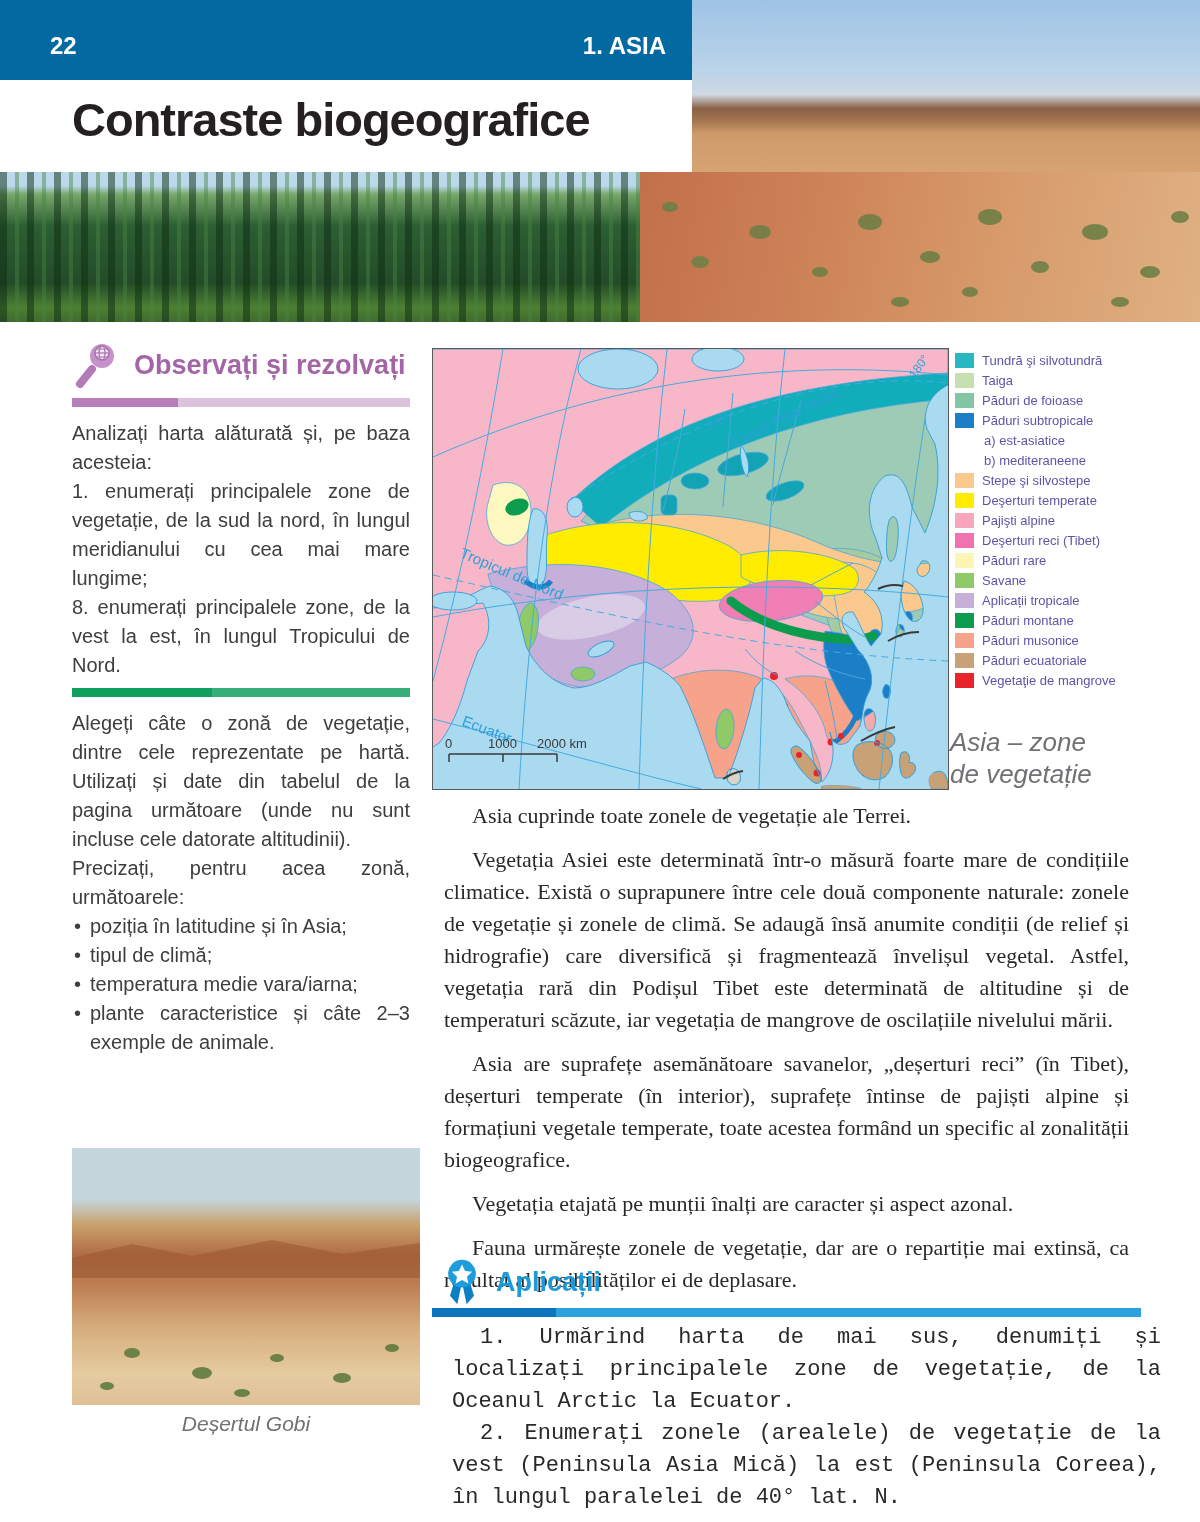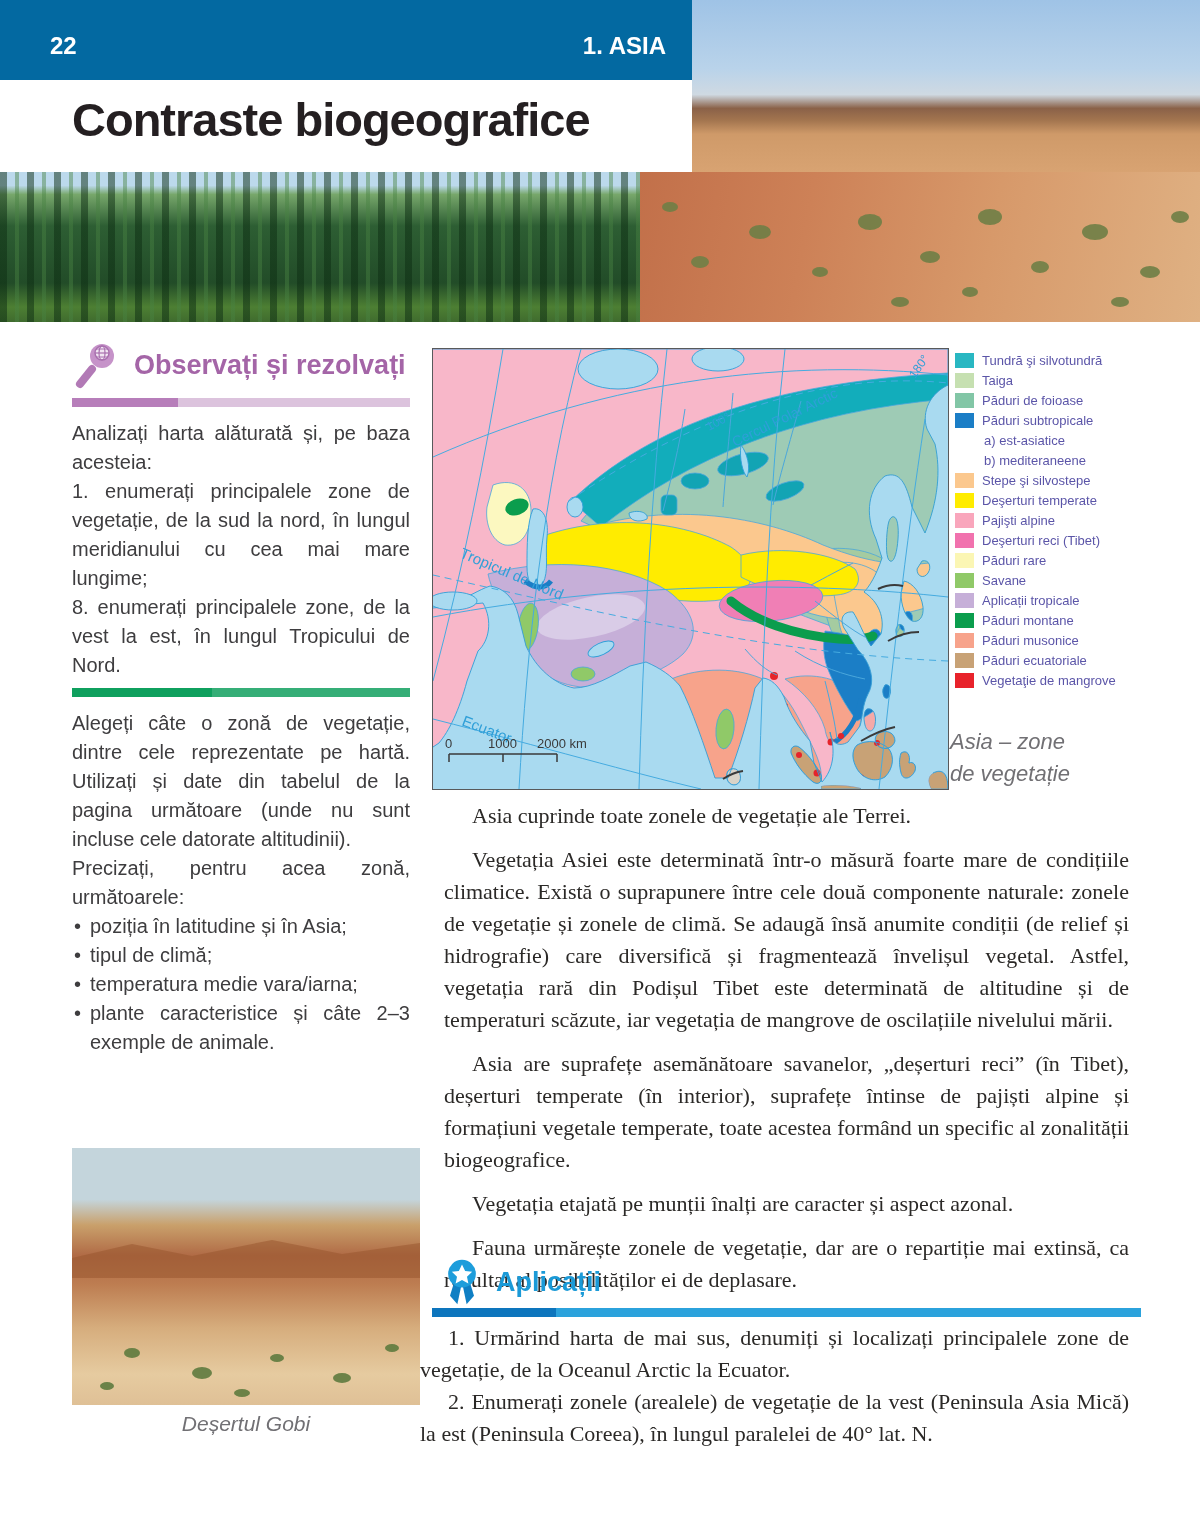--- a/index.html
+++ b/index.html
@@ -48,31 +48,31 @@
   .gobi-cap{position:absolute;left:72px;top:1412px;width:348px;text-align:center;}
 
   
   .map-frame{position:absolute;left:432px;top:348px;width:515px;height:440px;
              border:1px solid #58595b;box-sizing:content-box;}
   .legend{position:absolute;left:955px;top:350px;width:190px;}
   .lrow{display:flex;align-items:center;height:20px;}
   .lrow .sw{width:19px;height:15px;margin-right:8px;flex:0 0 auto;}
   .lrow.sub{padding-left:2px;}
   .lrow .ltxt{font-size:13px;color:#5b55a8;white-space:nowrap;}
-  .map-cap{position:absolute;left:950px;top:726px;line-height:32px;font-size:22px;}
+  .map-cap{position:absolute;left:950px;top:726px;line-height:32px;font-size:26px;}
 
   .maintext{position:absolute;left:432px;top:788px;width:709px;
             font-family:"Liberation Serif",serif;font-size:22px;line-height:32px;
             color:#2b2927;text-align:justify;}
   .maintext p{margin:12px;text-indent:28px;}
 
   .apl-head{position:absolute;left:440px;top:1258px;width:700px;}
   .apl-rule{position:absolute;left:432px;top:1308px;width:709px;height:9px;display:flex;}
-  .apltext{position:absolute;left:420px;top:1322px;width:709px;
-           font-family:Liberation Serif, serif;font-size:22px;line-height:32px;
+  .apltext{position:absolute;left:452px;top:1322px;width:709px;
+           font-family:Liberation Mono, monospace;font-size:22px;line-height:32px;
            color:#2b2927;text-align:justify;}
   .apltext p{margin:0;text-indent:28px;}
 </style>
 </head>
 <body>
 
 <div class="page">
 
   <div class="header-bar">
     <span class="page-num">22</span>

